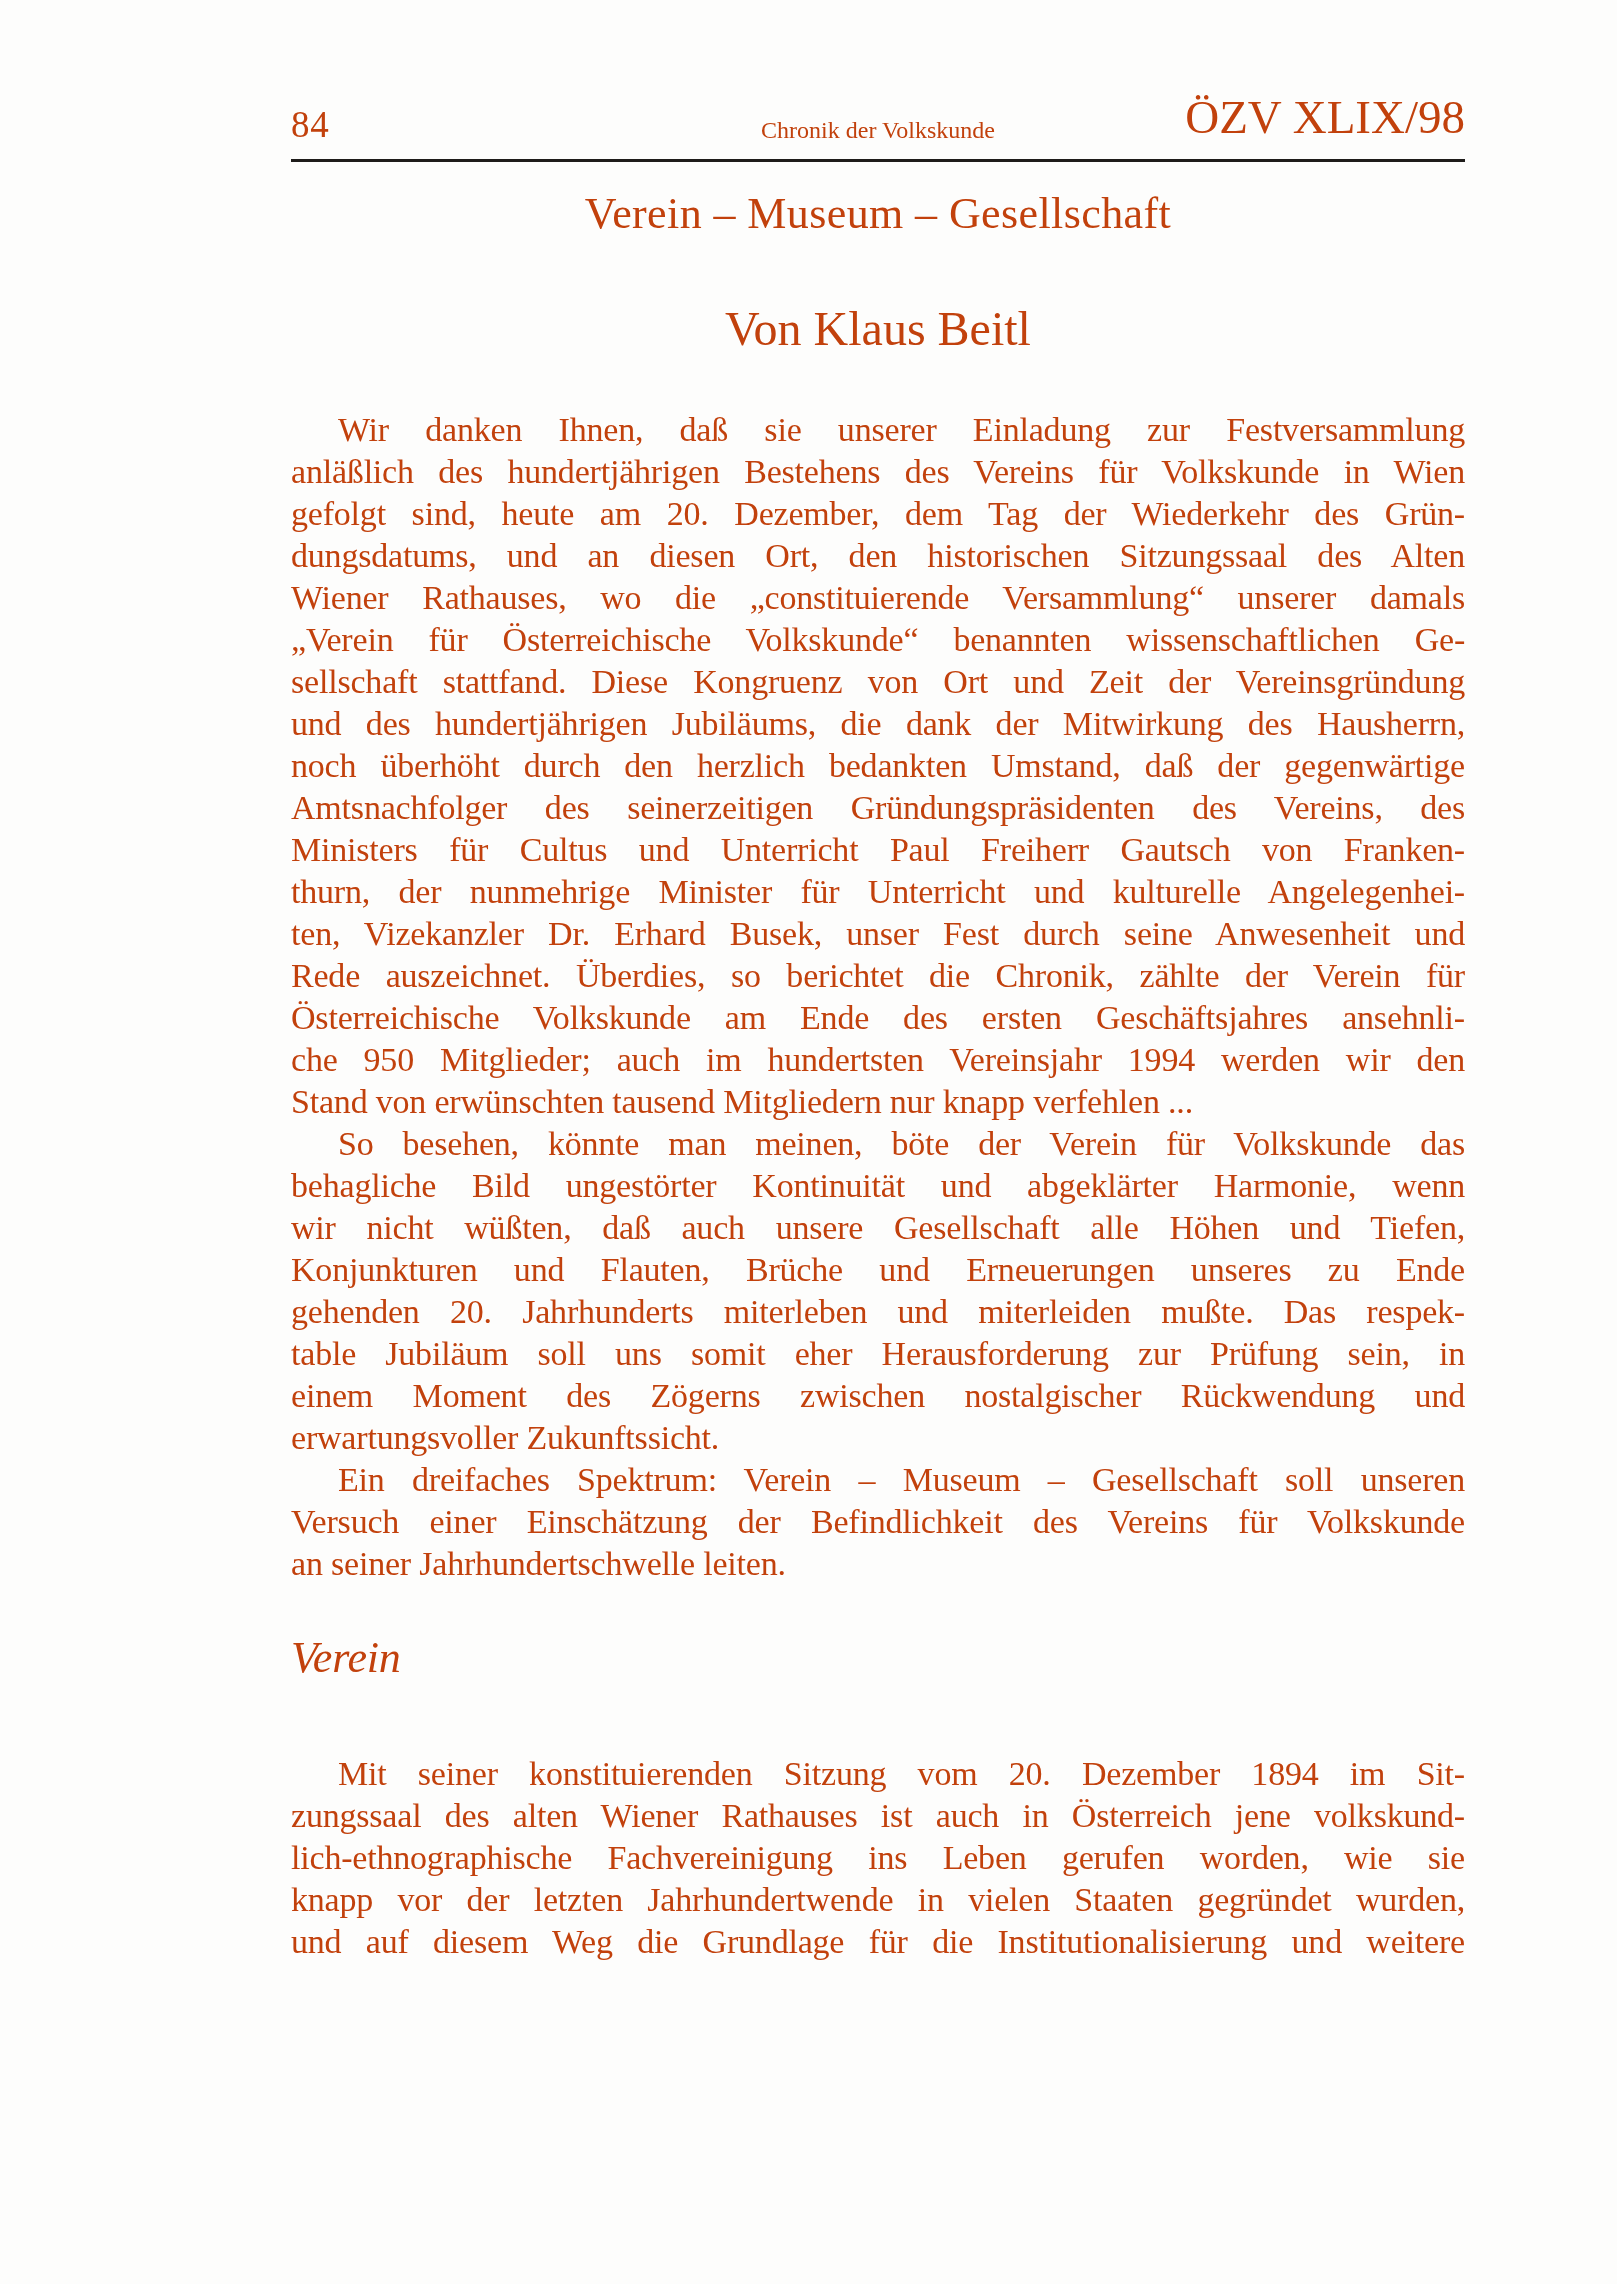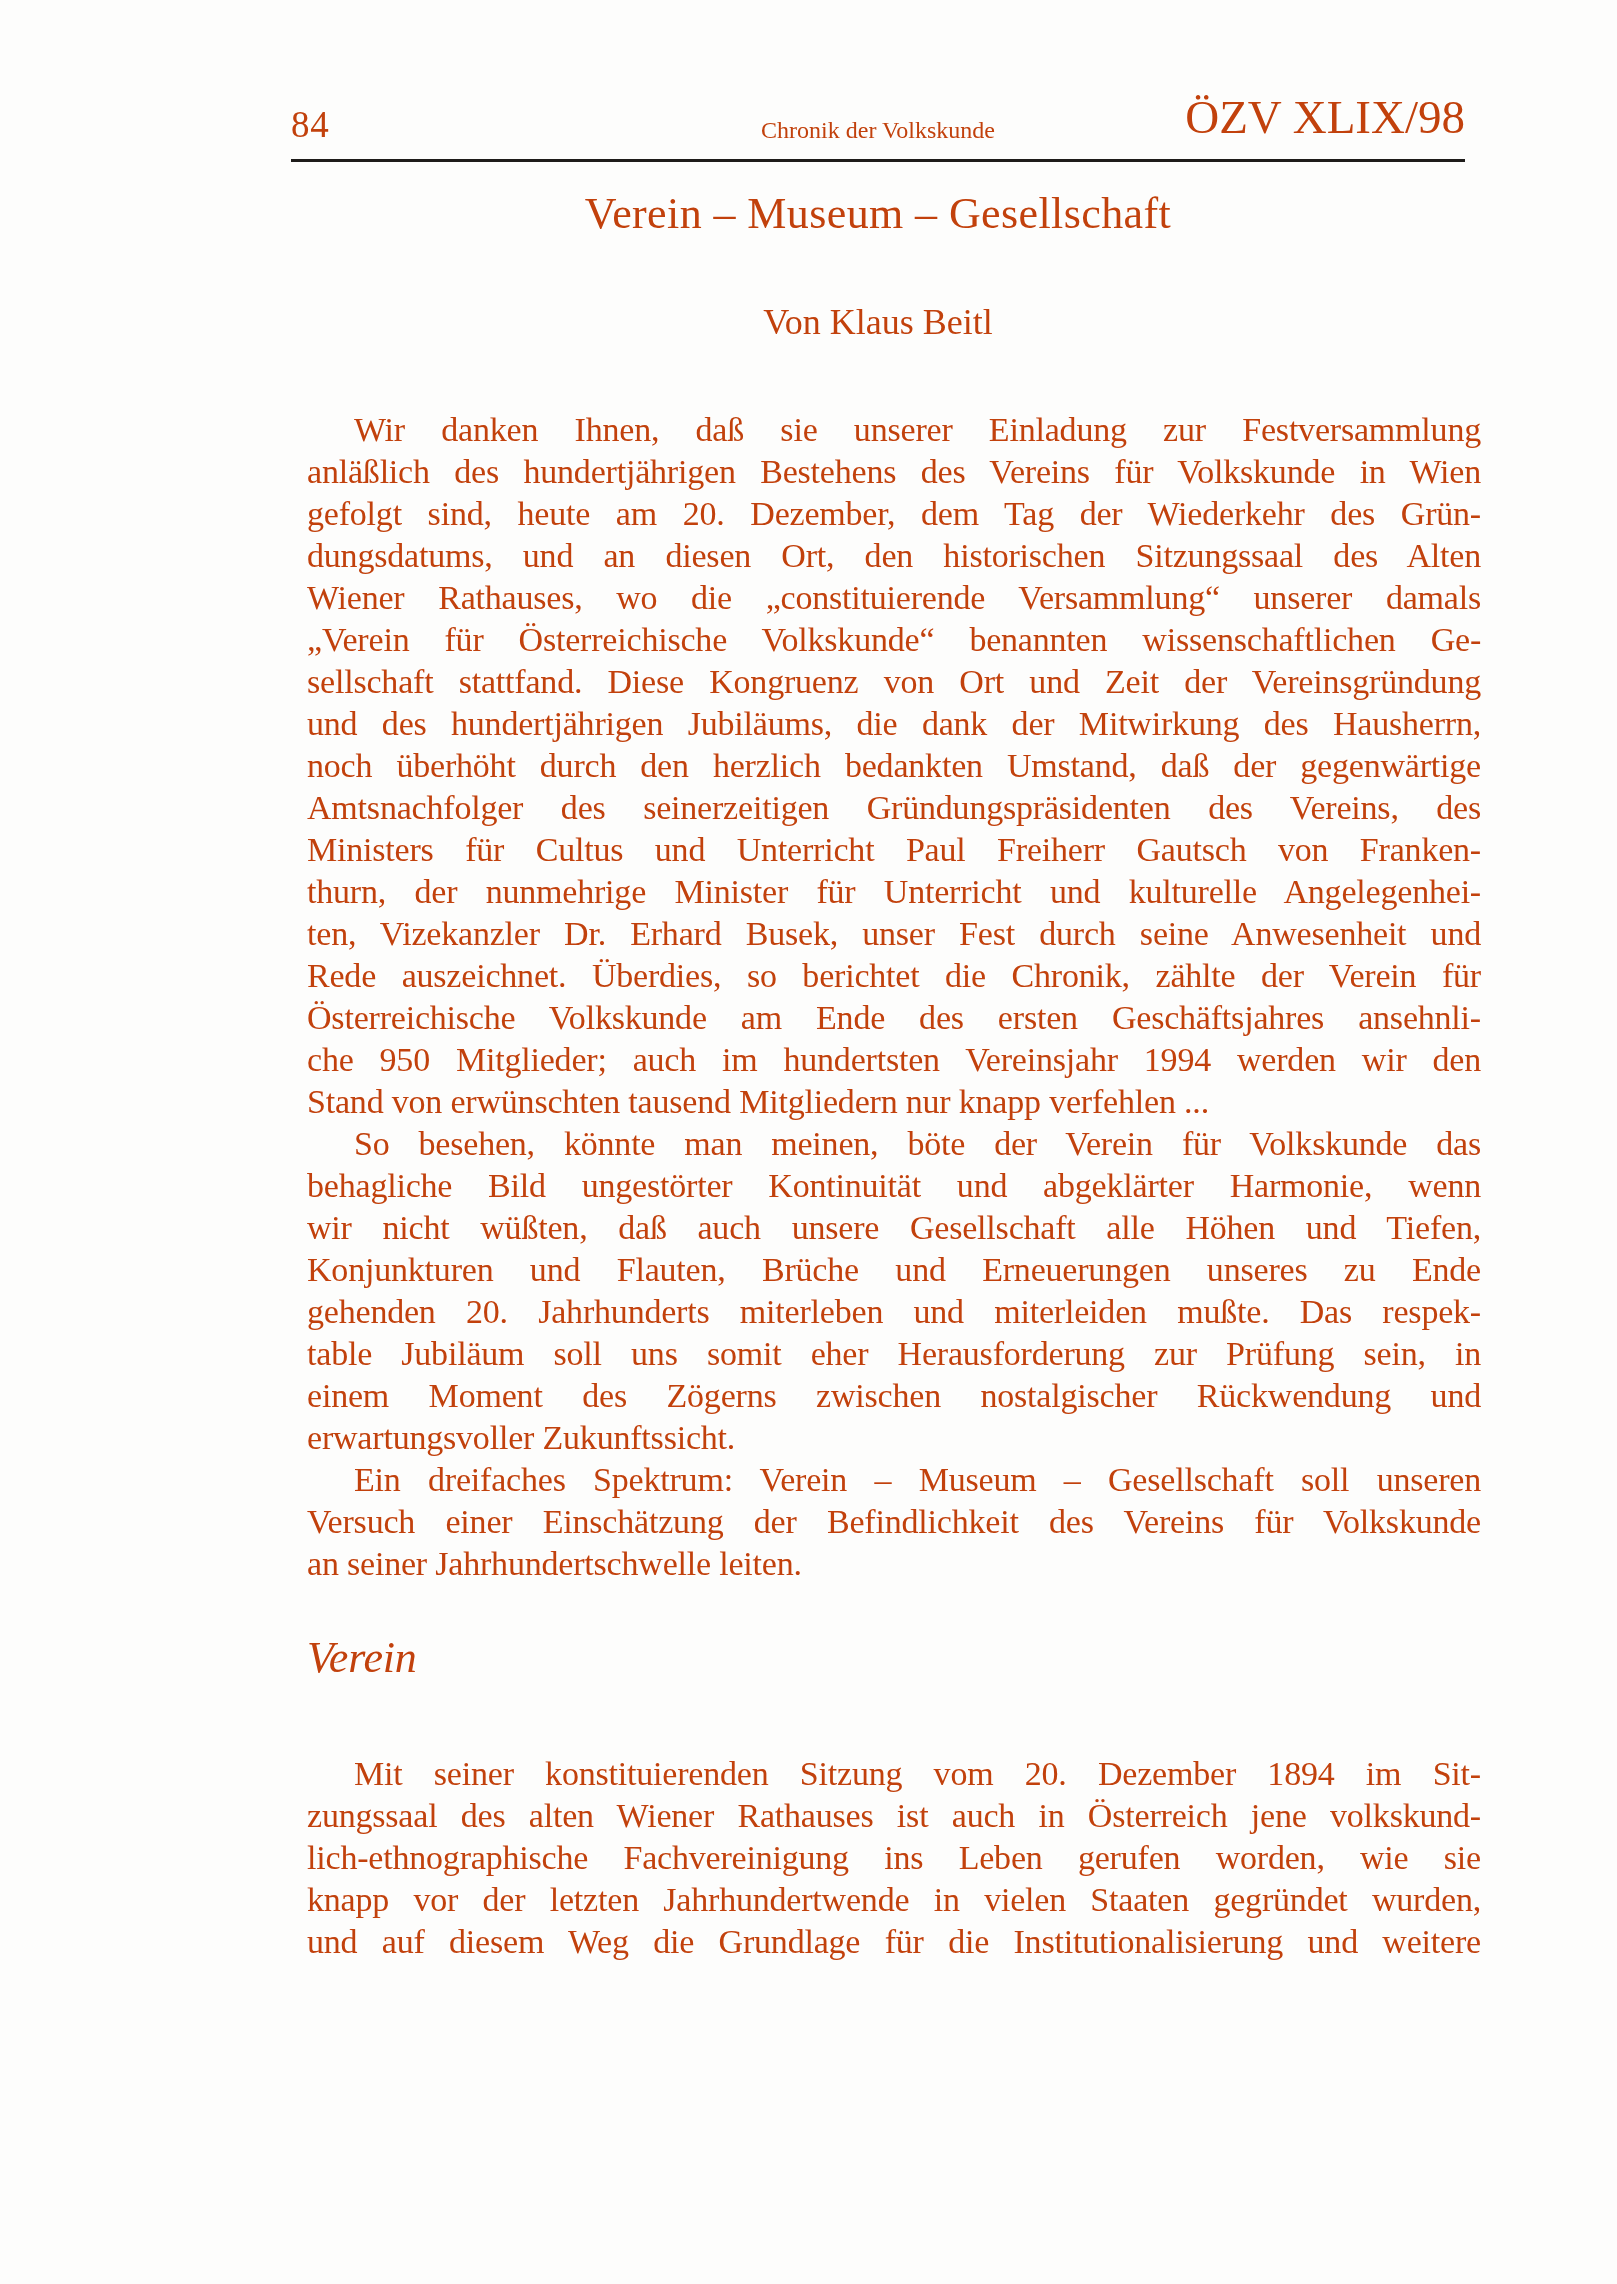--- a/index.html
+++ b/index.html
@@ -69,27 +69,27 @@
     font-size: 44px;
     font-weight: normal;
     letter-spacing: 0.4px;
   }
   .byline {
     position: absolute;
     top: 301px;
     left: 0;
     width: 100%;
     text-align: center;
-    font-size: 36px;
+    font-size: 48px;
   }
   
   .body-text {
     position: absolute;
     top: 409px;
-    left: 16px;
+    left: 0;
     width: 100%;
     font-size: 34px;
     line-height: 42px;
     letter-spacing: -0.2px;
   }
   .paragraph { margin: 0; }
   .line {
     text-align: justify;
     text-align-last: justify;
     white-space: normal;

